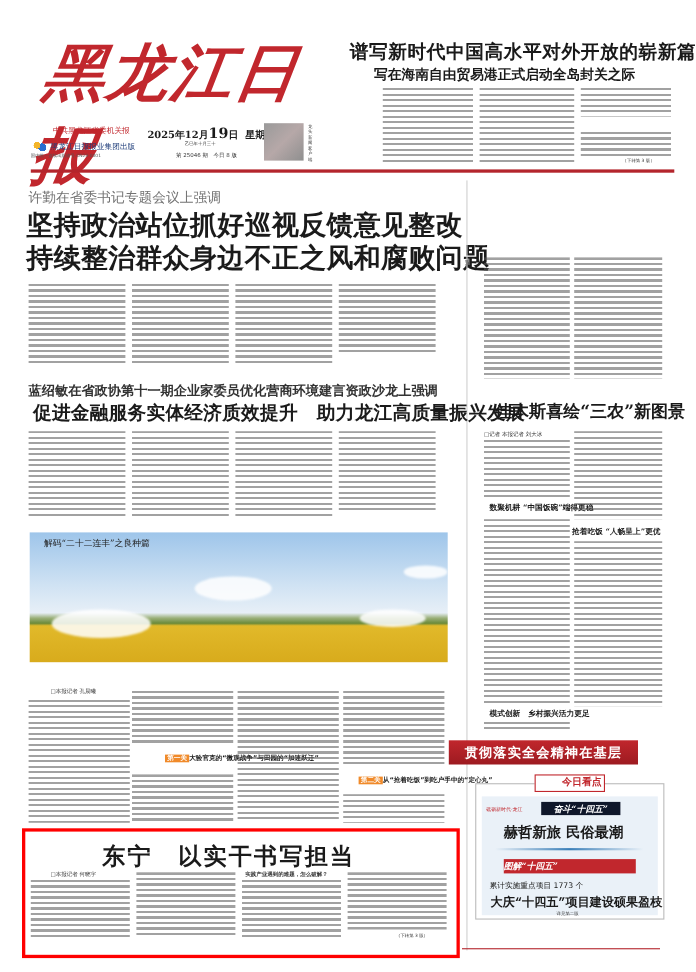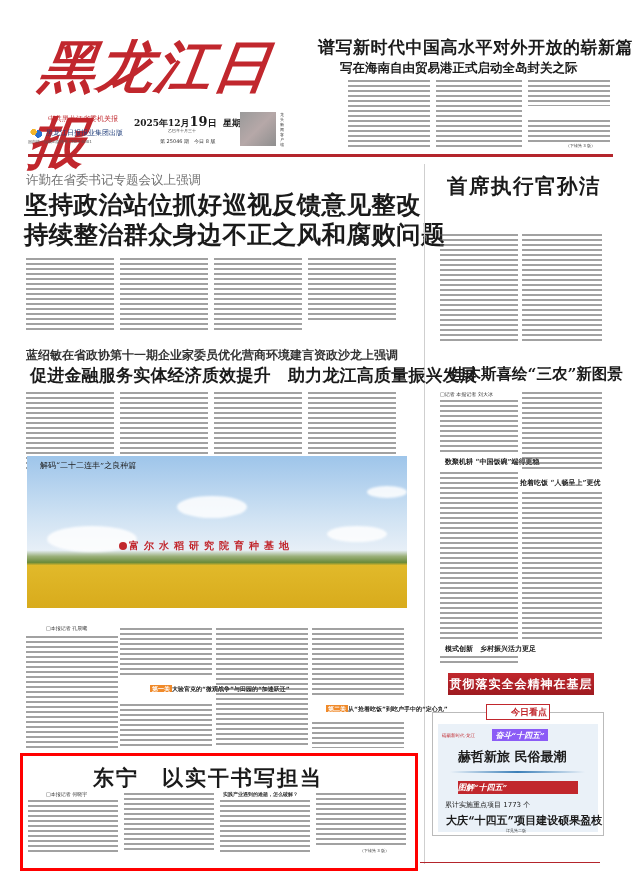--- a/index.html
+++ b/index.html
@@ -40,21 +40,21 @@
 
   .side-h1 { left: 447px; top: 174px; font-family: "DejaVu Sans", sans-serif; font-weight: bold; font-size: 20.5px; line-height: 25px; letter-spacing: 1.5px; white-space: nowrap; }
 
   .kicker2 { left: 26px; top: 347px; font-size: 12px; font-family: "DejaVu Serif", serif; font-weight: bold; color:#333; white-space: nowrap; }
   .main-h2 { left: 30px; top: 364px; font-family: "DejaVu Sans", sans-serif; font-weight: bold; font-size: 17px; white-space: nowrap; letter-spacing: 0.2px; }
 
   .side-h2 { left: 450px; top: 364px; font-family: "DejaVu Serif", serif; font-weight: bold; font-size: 15.5px; white-space: nowrap; }
   .byline-side { left: 440px; top: 391px; font-size: 5px; color:#333; font-family:"DejaVu Sans", sans-serif; }
 
   
-  .banner { left: 27px; top: 456px; width: 380px; height: 152px; overflow: hidden;
+  .banner { left: 27px; top: 484px; width: 380px; height: 118px; overflow: hidden;
     background: linear-gradient(to bottom, #9ec5ea 0%, #cfe2f3 40%, #e7eff7 62%, #9bb07a 66%, #6a8a3a 70%, #e1b92a 72%, #d8ab1c 100%); }
   .banner .cloud { position:absolute; background:#fff; border-radius: 50%; opacity:.85; filter: blur(1px); }
   .banner-kicker { left: 13px; top: 4px; font-size: 8px; font-family: "DejaVu Serif", serif; color:#222; white-space: nowrap; position:absolute; }
   .banner-title { left: 52px; top: 14px; font-family: "DejaVu Sans", sans-serif; font-weight: bold; font-size: 19px; color:#1a1a1a; white-space: nowrap; position:absolute; }
   .banner-title .hl { color: #e07a12; font-size: 24px; font-style: italic; }
   .banner-sign { left: 92px; top: 83px; font-family: "DejaVu Sans", sans-serif; font-weight: bold; font-size: 10px; color:#c1272d; letter-spacing: 5px; white-space: nowrap; position:absolute; }
   .banner-sign .dot { display:inline-block; width:8px; height:8px; border-radius:50%; background:#c1272d; margin-right:2px; vertical-align: middle; }
 
   .byline3 { left: 46px; top: 625px; font-size: 5px; color:#333; font-family:"DejaVu Sans", sans-serif; }
   .sub3a { left: 150px; top: 685px; font-size: 6px; font-weight: bold; white-space: nowrap; font-family:"DejaVu Sans", sans-serif; }
@@ -65,27 +65,27 @@
   .hl-box { left: 20px; top: 753px; width: 398px; height: 118px; border: 3px solid #ff0000; }
   .hl-title { left: 93px; top: 764px; font-family: "DejaVu Serif", serif; font-weight: bold; font-size: 21px; letter-spacing: 2px; white-space: nowrap; }
   .hl-byline { left: 46px; top: 791px; font-size: 5px; color:#333; font-family:"DejaVu Sans", sans-serif; }
   .hl-sub { left: 223px; top: 791px; font-size: 5px; font-weight:bold; color:#333; font-family:"DejaVu Sans", sans-serif; }
   .hl-cont { left: 360px; top: 848px; font-size: 4px; color:#333; font-family:"DejaVu Sans", sans-serif; }
 
   
   .sub-r1 { left: 445px; top: 457px; font-size: 7px; font-weight:bold; font-family:"DejaVu Serif", serif; white-space: nowrap; }
   .sub-r2 { left: 520px; top: 478px; font-size: 7px; font-weight:bold; font-family:"DejaVu Serif", serif; white-space: nowrap; }
   .sub-r3 { left: 445px; top: 644px; font-size: 7px; font-weight:bold; font-family:"DejaVu Serif", serif; white-space: nowrap; }
-  .red-banner { left: 448px; top: 673px; width: 146px; height: 22px; background: linear-gradient(to bottom,#c1272d,#9d1a20); color:#fff;
+  .red-banner { left: 408px; top: 673px; width: 172px; height: 22px; background: linear-gradient(to bottom,#c1272d,#9d1a20); color:#fff;
      font-family:"DejaVu Sans", sans-serif; font-weight: bold; font-size: 12px; text-align:center; line-height: 22px; letter-spacing: 1px; }
   .recommend-box { left: 432px; top: 712px; width: 172px; height: 124px; border: 1px solid #bbb; background:#fff; }
   .recommend-head { left: 486px; top: 704px; width: 64px; height: 16px; background:#fff; border:1px solid #c1272d; color:#c1272d; font-family:"DejaVu Sans", sans-serif; font-weight:bold; font-size:9px; text-align:center; line-height:14px;padding-left:22px; }
   .recommend-inner { left: 438px; top: 724px; width: 160px; height: 108px; background: #eaf1f8; }
   .rec-tag { left: 442px; top: 733px; font-size: 4.5px; color:#c1272d; font-family:"DejaVu Sans", sans-serif; white-space: nowrap; }
-  .rec-tag-badge { left: 492px; top: 729px; width: 56px; height: 12px; background:#8b5cf6; color:#fff; font-size:8px; font-weight:bold; text-align:center; line-height:12px; font-family:"DejaVu Serif", serif; font-style: italic; }
+  .rec-tag-badge { left: 492px; top: 729px; width: 72px; height: 12px; background:#0f172a; color:#fff; font-size:8px; font-weight:bold; text-align:center; line-height:12px; font-family:"DejaVu Serif", serif; font-style: italic; }
   .rec-title1 { left: 458px; top: 748px; font-family:"DejaVu Serif", serif; font-weight:bold; font-size:13px; white-space: nowrap; }
   .rec-divider { left: 450px; top: 771px; width: 135px; height: 2px; background: linear-gradient(to right, transparent, #3b7fb8, transparent); }
   .rec-badge2 { left: 458px; top: 781px; width: 120px; height: 13px; background:#c1272d; color:#fff; font-size:8px; font-weight:bold; text-align:left; line-height:13px; font-family:"DejaVu Serif", serif; font-style: italic; }
   .rec-line { left: 445px; top: 800px; font-size: 7px; font-family:"DejaVu Sans", sans-serif; white-space: nowrap; }
   .rec-title2 { left: 446px; top: 813px; font-family:Liberation Mono, monospace; font-weight:bold; font-size:11px; white-space: nowrap; }
   .rec-see { left: 506px; top: 828px; font-size: 4px; color:#333; font-family:"DejaVu Sans", sans-serif; }
   .bottom-rule { left: 420px; top: 862px; width: 180px; height: 1px; background: #b4252c; }
 </style>
 </head>
 <body>
@@ -120,21 +120,20 @@
   <div>坚持政治站位抓好巡视反馈意见整改</div>
   <div>持续整治群众身边不正之风和腐败问题</div>
 </div>
 <div class="abs txt" style="left:26px;top:258px;width:88px;height:74px;"></div>
 <div class="abs txt" style="left:120px;top:258px;width:88px;height:74px;"></div>
 <div class="abs txt" style="left:214px;top:258px;width:88px;height:74px;"></div>
 <div class="abs txt" style="left:308px;top:258px;width:88px;height:64px;"></div>
 <div class="abs col-sep" style="left:424px;top:164px;height:700px;"></div>
 
 <div class="abs side-h1">
-  <div>首席执行官孙洁</div>
 </div>
 <div class="abs txt" style="left:440px;top:234px;width:78px;height:110px;"></div>
 <div class="abs txt" style="left:522px;top:234px;width:80px;height:110px;"></div>
 
 <div class="abs kicker2">蓝绍敏在省政协第十一期企业家委员优化营商环境建言资政沙龙上强调</div>
 <div class="abs main-h2">促进金融服务实体经济质效提升　助力龙江高质量振兴发展</div>
 <div class="abs txt" style="left:26px;top:392px;width:88px;height:78px;"></div>
 <div class="abs txt" style="left:120px;top:392px;width:88px;height:78px;"></div>
 <div class="abs txt" style="left:214px;top:392px;width:88px;height:78px;"></div>
 <div class="abs txt" style="left:308px;top:392px;width:88px;height:74px;"></div>
@@ -149,23 +148,20 @@
 <div class="abs txt" style="left:522px;top:492px;width:80px;height:150px;"></div>
 <div class="abs sub-r3">模式创新　乡村振兴活力更足</div>
 <div class="abs txt" style="left:440px;top:656px;width:78px;height:8px;"></div>
 
 <div class="abs banner">
   <div class="cloud" style="left:20px;top:70px;width:90px;height:26px;"></div>
   <div class="cloud" style="left:150px;top:40px;width:70px;height:22px;"></div>
   <div class="cloud" style="left:300px;top:70px;width:60px;height:16px;"></div>
   <div class="cloud" style="left:340px;top:30px;width:40px;height:12px;"></div>
   <div class="banner-kicker">解码“二十二连丰”之良种篇</div>
-  <div class="banner-sign">
-    <span class="dot"></span><span>富尔水稻研究院育种基地</span>
-  </div>
 </div>
 
 <div class="abs byline3">□本报记者 孔晨曦</div>
 <div class="abs txt" style="left:26px;top:636px;width:92px;height:112px;"></div>
 <div class="abs txt" style="left:120px;top:628px;width:92px;height:50px;"></div>
 <div class="abs sub3a">
   <span class="tag">第一关</span><span>大验官克的“微观战争”与田园的“加速跃迁”</span>
 </div>
 <div class="abs txt" style="left:120px;top:704px;width:92px;height:44px;"></div>
 <div class="abs txt" style="left:216px;top:628px;width:92px;height:120px;"></div>

